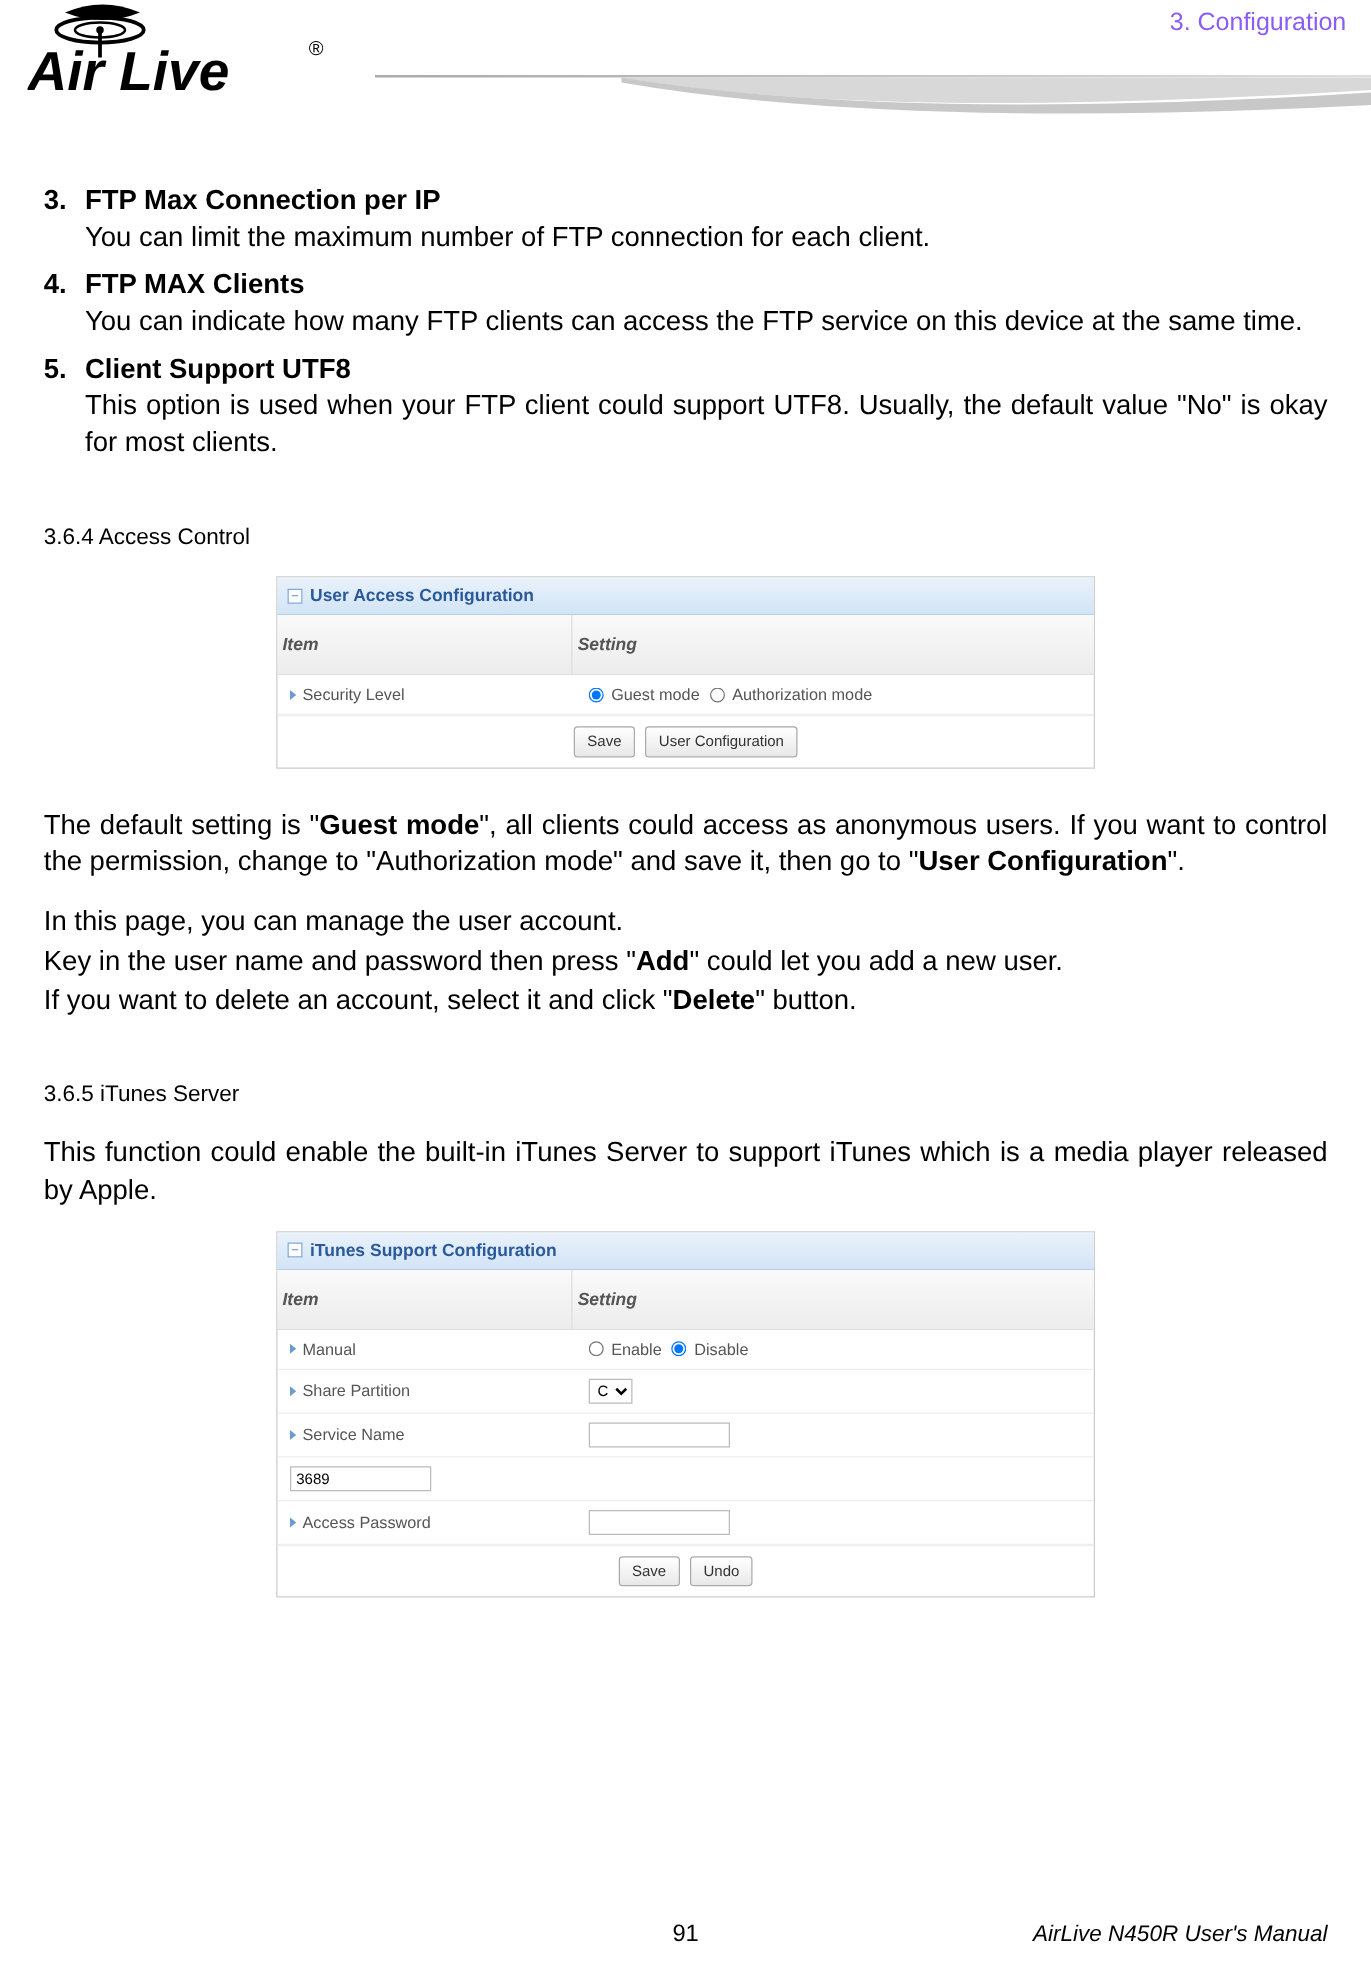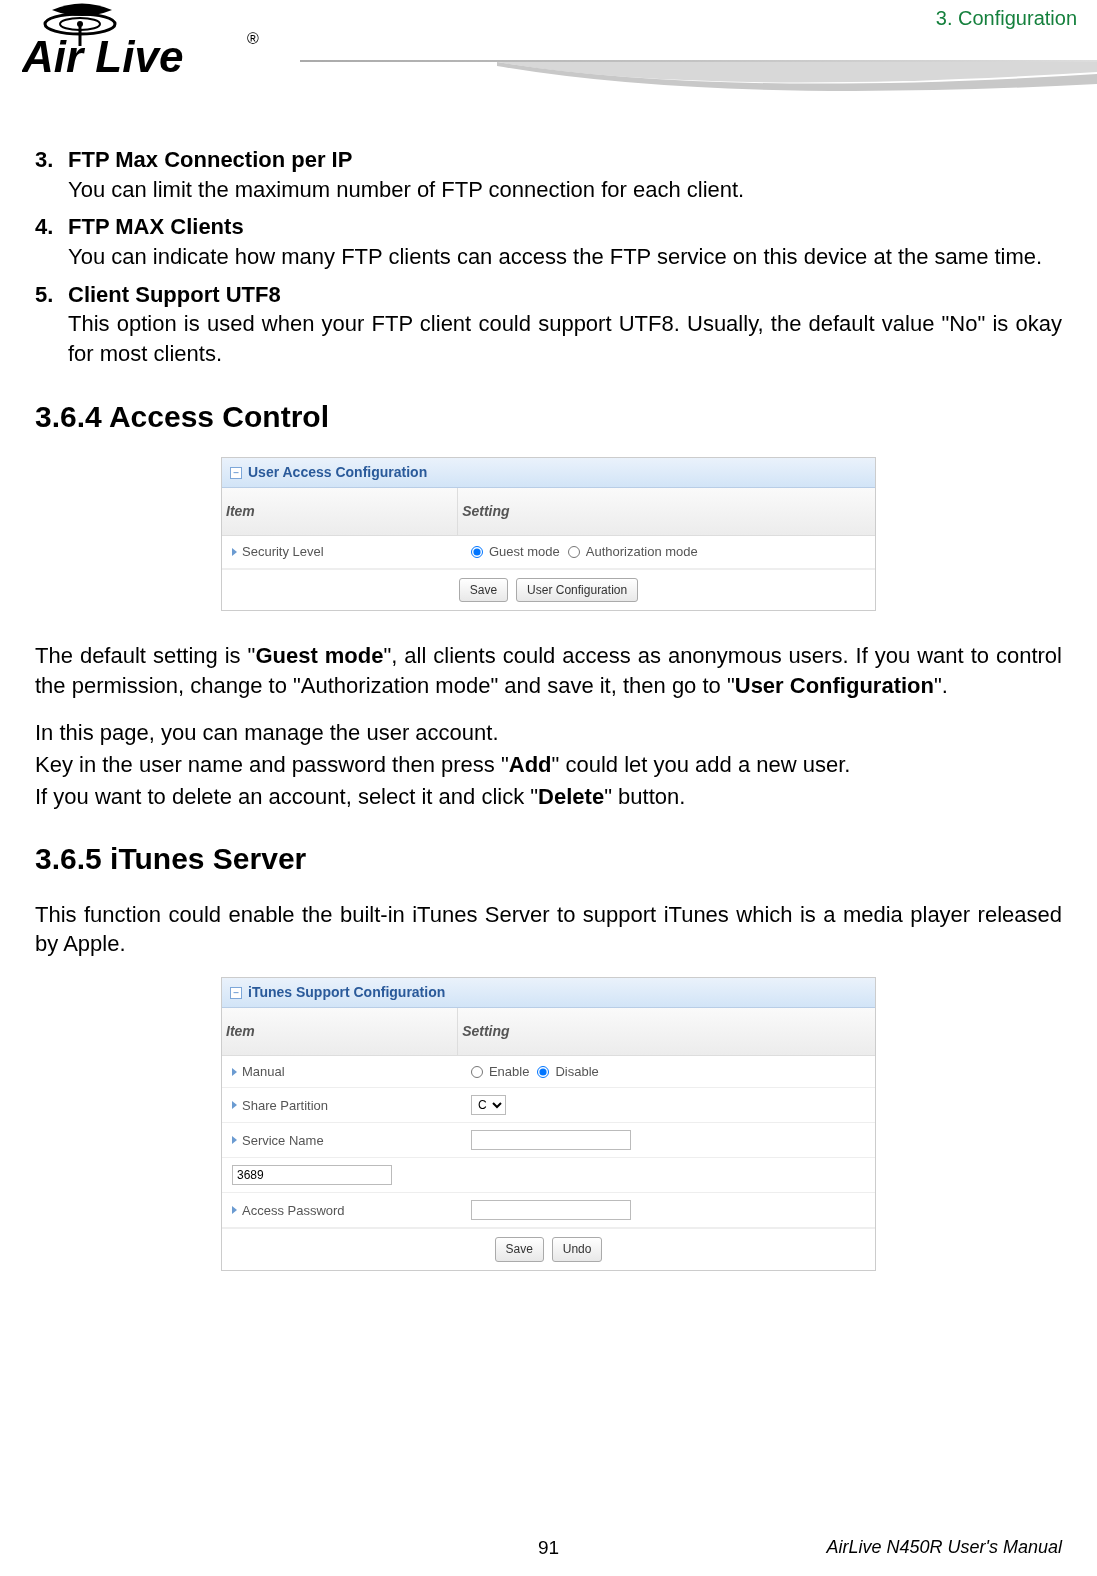--- a/index.html
+++ b/index.html
@@ -13,21 +13,21 @@
     }
     .header-section {
       position: relative;
       height: 110px;
     }
     .section-label {
       position: absolute;
       right: 20px;
       top: 7px;
       font-size: 20px;
-      color: #15803d;
+      color: #8b5cf6;
     }
     .logo {
       position: absolute;
       left: 22px;
       top: 2px;
       width: 290px;
       height: 80px;
     }
     .logo svg { width: 100%; height: 100%; }
     .header-line {
@@ -49,23 +49,23 @@
       padding: 35px 35px 0 35px;
       font-size: 22px;
       line-height: 1.35;
     }
     .list-item { display: flex; margin-bottom: 8px; }
     .list-num { font-weight: bold; width: 33px; flex-shrink: 0; }
     .list-body { flex: 1; }
     .list-title { font-weight: bold; }
     .list-desc { text-align: justify; }
     .section-heading {
-      font-size: 30px;
-      font-weight: bold;
-      margin-top: 28px;
+      font-size: 18px;
+      font-weight: normal;
+      margin-top: 48px;
       margin-bottom: 20px;
     }
     .panel-wrap { display: flex; justify-content: center; margin: 10px 0 30px 0; }
     .panel {
       width: 655px;
       border: 1px solid #ccc;
       font-size: 14px;
       background: #fff;
     }
     .panel-header {
@@ -148,21 +148,21 @@
       border-radius: 3px;
       background: linear-gradient(#fff,#e8e8e8);
       color: #333;
       margin: 0 2px;
       cursor: pointer;
     }
     .ui-input {
       border: 1px solid #bbb;
       padding: 2px 4px;
       font-size: 12px;
-      width: 160px;
+      width: 113px;
       height: 20px;
       background: #fff;
     }
     .ui-select {
       border: 1px solid #bbb;
       font-size: 12px;
       padding: 1px 2px;
       height: 20px;
       background: #fff;
     }

